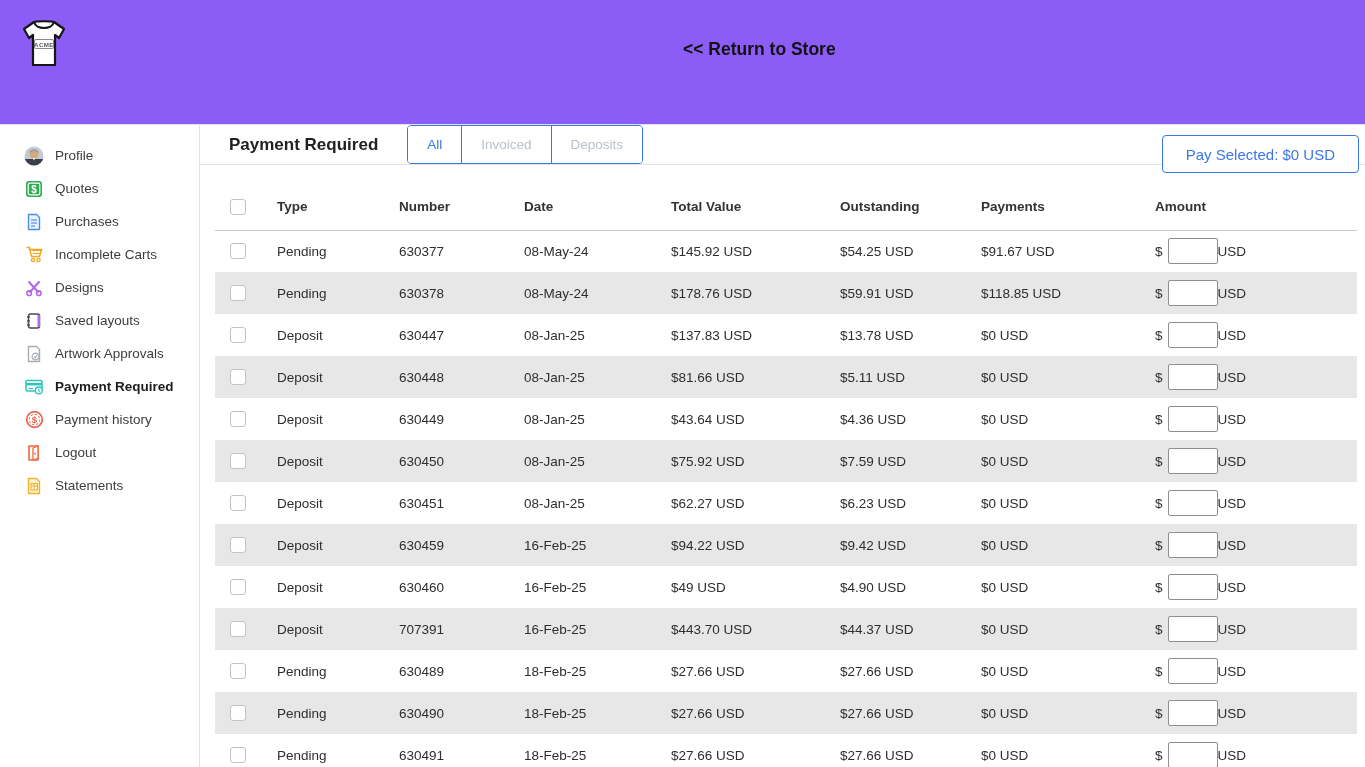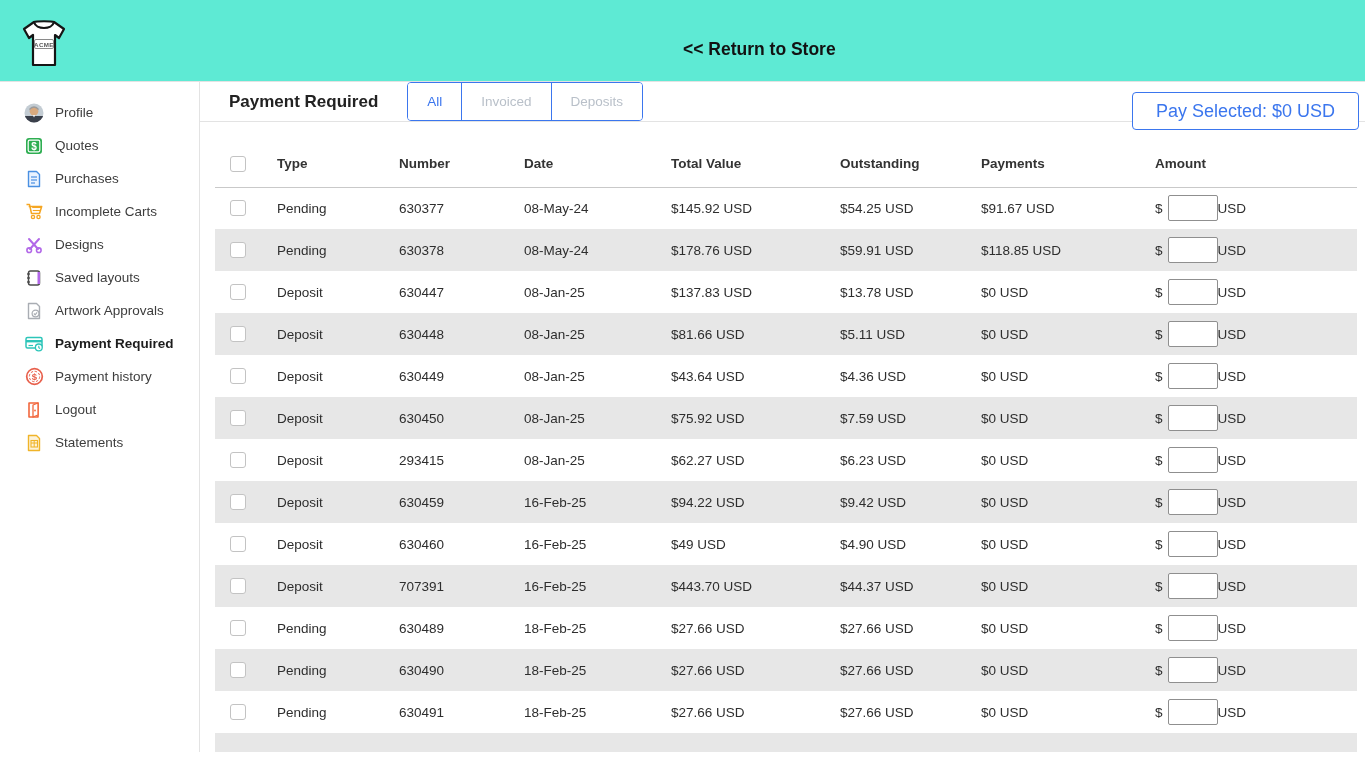--- a/index.html
+++ b/index.html
@@ -1,20 +1,20 @@
 <!DOCTYPE html>
 <html><head>
 <meta charset="utf-8">
 <style>
   * { box-sizing: border-box; margin: 0; padding: 0; }
   html, body { width: 1365px; height: 767px; overflow: hidden; background: #fff;
     font-family: "Liberation Sans", sans-serif; color: #2e2e2e; }
 
   
-  .top-header { position: relative; height: 82px; border-bottom: 1px solid #e3e3e3; background: #5eead4; }
+  .top-header { position: relative; height: 125px; border-bottom: 1px solid #e3e3e3; background: #8b5cf6; }
   .logo { position: absolute; left: 18px; top: 13px; cursor: pointer; }
   .return-link { position: absolute; left: 683px; top: 39px; font-size: 17.5px; font-weight: 600;
     color: #121212; cursor: pointer; white-space: nowrap; }
 
   
   .app-body { display: flex; height: 670px; }
 
   
   .sidebar { width: 200px; min-width: 200px; border-right: 1px solid #e3e3e3; padding-top: 14px; background: #fff; }
   .sidebar-item { display: flex; align-items: center; height: 33px; padding-left: 24px; gap: 11px;
@@ -29,21 +29,21 @@
   .page-title { font-size: 17px; font-weight: 700; color: #222; margin-right: 29px; }
 
   .tabs { display: flex; height: 39px; border: 1px solid #3b76ee; border-radius: 4px; overflow: hidden; background: #fff; }
   .tab { display: flex; align-items: center; padding: 0 19px; font-size: 13.5px; color: #b9c0c9;
     cursor: pointer; background: #fff; border-right: 1px solid #3b76ee; user-select: none; }
   .tab:last-child { border-right: none; }
   .tab.active { color: #3b76ee; }
 
   .pay-btn { position: absolute; right: 6px; top: 10px; height: 38px; padding: 0 23px;
     border: 1px solid #3b76ee; border-radius: 4px; background: #fff; color: #3b76ee;
-    font-size: 18px; font-family: inherit; cursor: pointer; }
+    font-size: 15px; font-family: inherit; cursor: pointer; }
 
   
   .table-area { padding: 19px 8px 0 15px; }
   table { width: 100%; border-collapse: collapse; font-size: 13.5px; color: #2e2e2e; table-layout: fixed; }
   thead th { text-align: left; font-weight: 700; color: #333; height: 46px; vertical-align: middle;
     border-bottom: 1px solid #c9c9c9; }
   tbody td { height: 42px; vertical-align: middle; }
   tbody tr:nth-child(even) { background: #e7e7e7; }
 
   .cb { appearance: none; -webkit-appearance: none; width: 16px; height: 16px; border: 1px solid #c3c3c3;
@@ -364,21 +364,21 @@
                   <span>USD</span>
       </span>
     </td>
   </tr>
 
   <tr>
     <td>
                 <input type="checkbox" class="cb" style="">
               </td>
     <td>Deposit</td>
-    <td>293415</td>
+    <td>630451</td>
     <td>08-Jan-25</td>
     <td>$62.27 USD</td>
     <td>$6.23 USD</td>
     <td>$0 USD</td>
     <td>
       <span class="amount-wrap">
         <span>$</span>
                   <input type="text" class="amount-input" style="">
                   <span>USD</span>
       </span>

